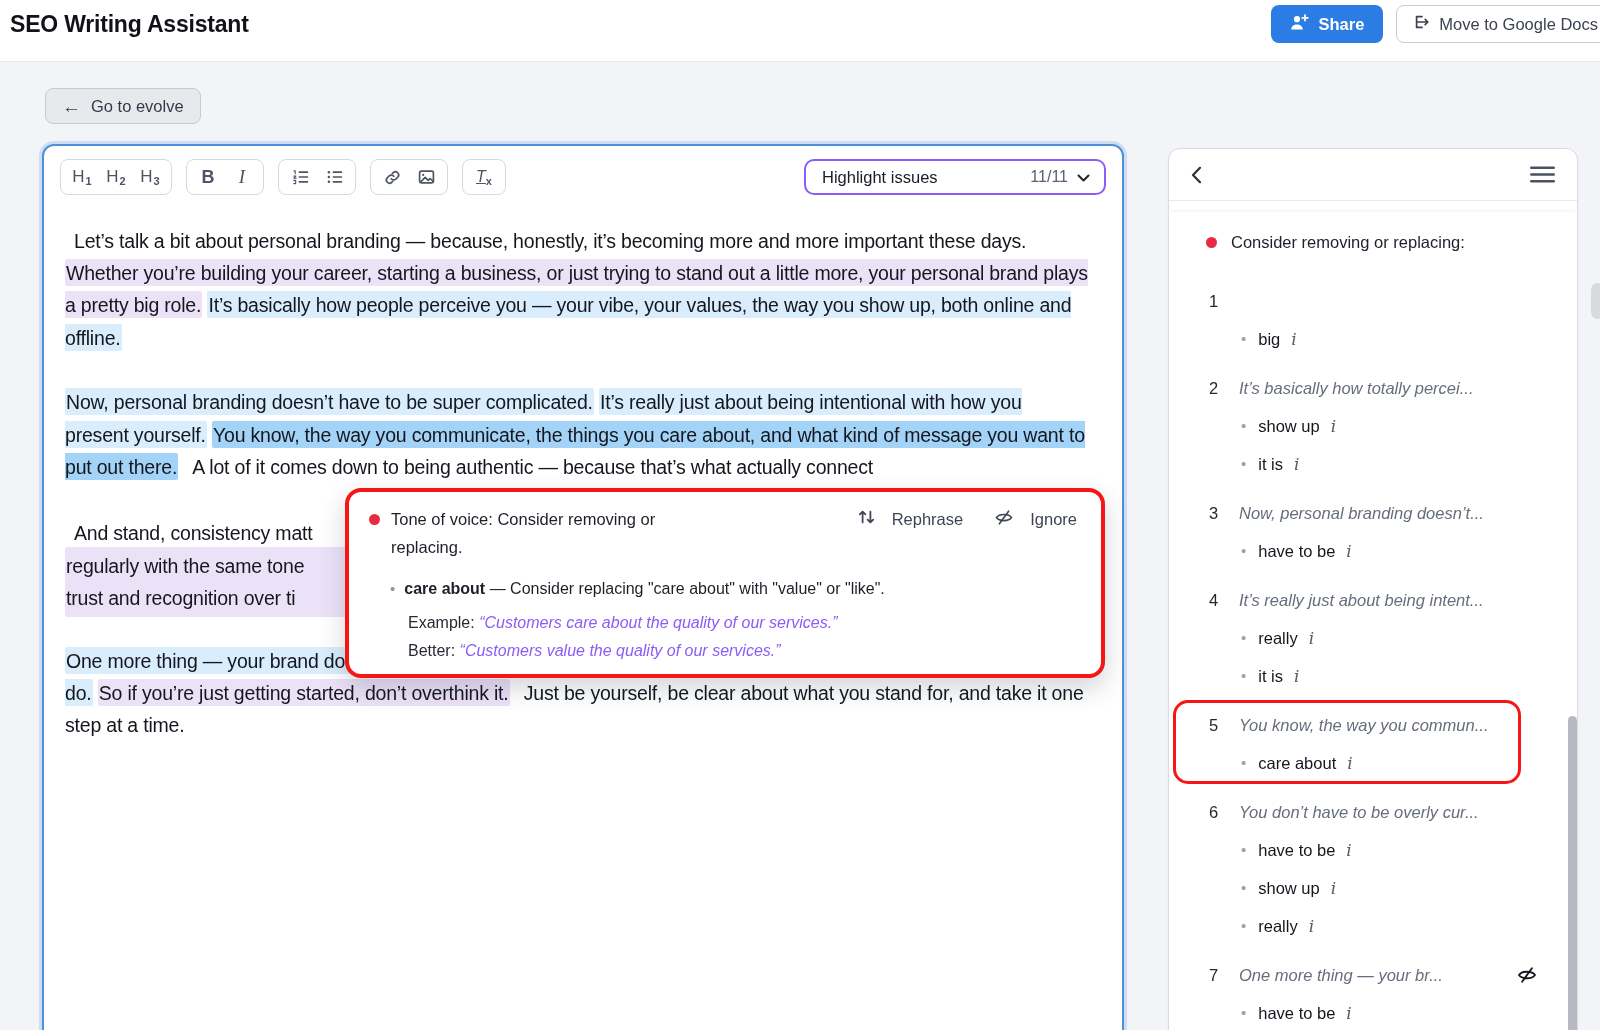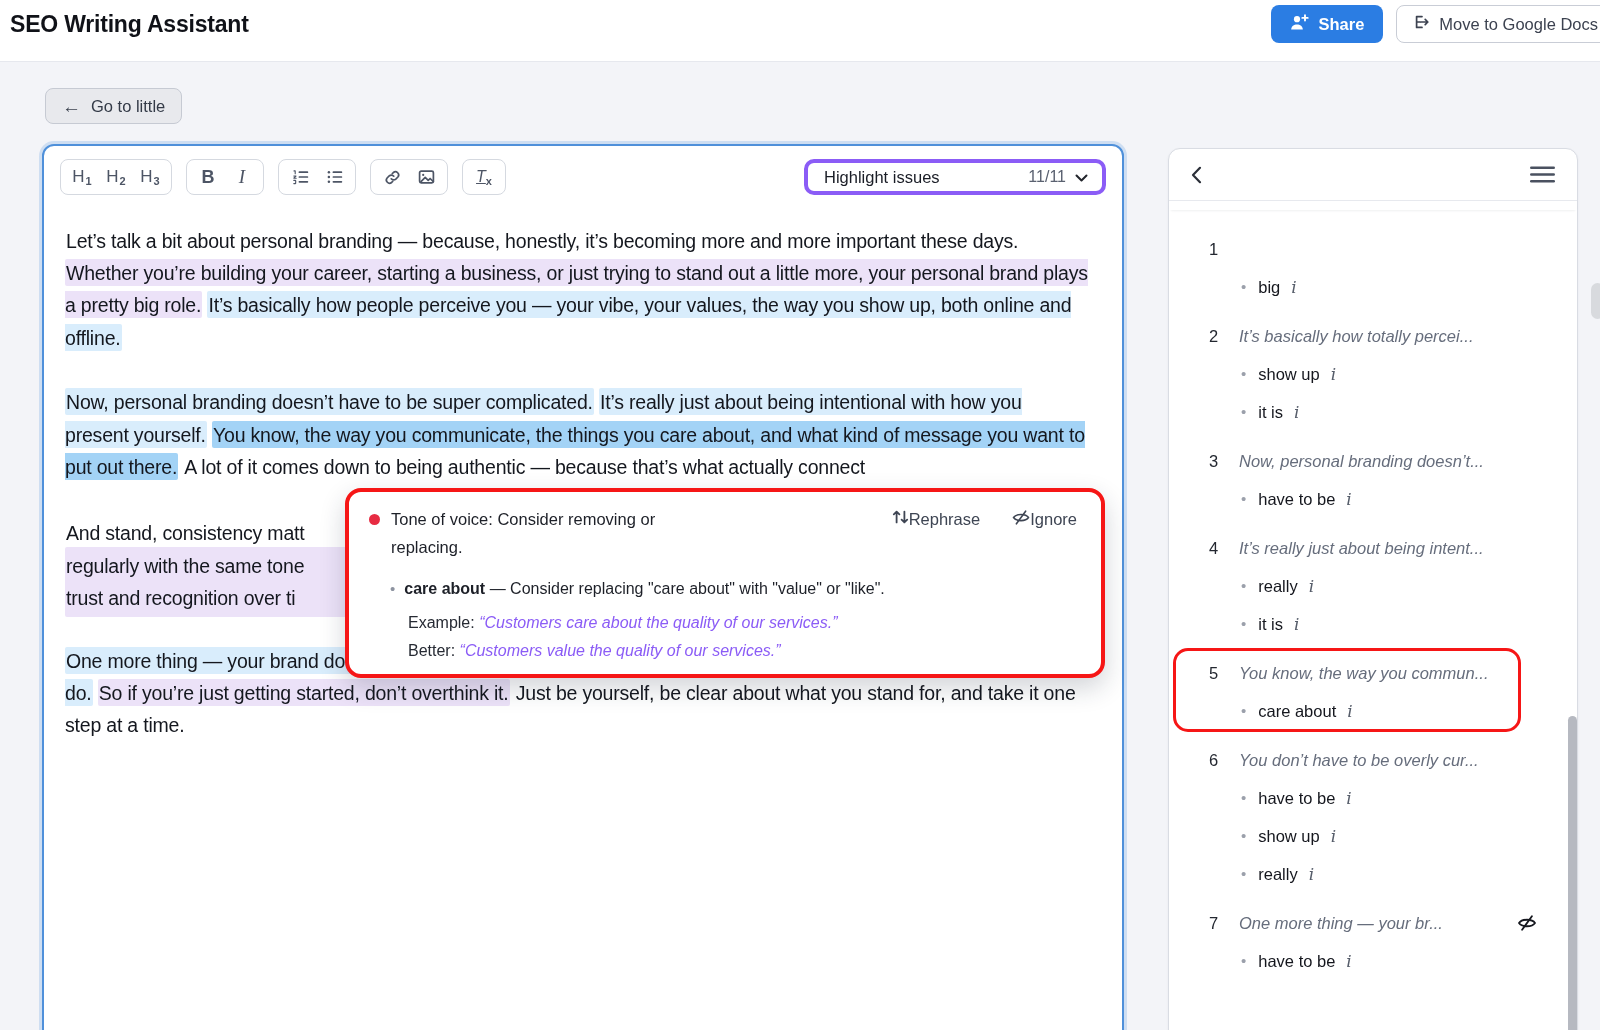--- a/index.html
+++ b/index.html
@@ -39,48 +39,48 @@
             margin-right:14px; padding:0 4px; }
   .tbtn { display:inline-flex; align-items:center; justify-content:center; min-width:34px; height:28px;
           padding:0 3px; color:#4d5565; cursor:pointer; border-radius:5px; font-size:17px; }
   .tbtn .sub { font-size:11px; font-weight:700; margin-left:1px; margin-top:7px; }
   .tbtn.bold { font-weight:700; font-size:18px; }
   .tbtn.italic { font-family:"Liberation Serif", serif; font-style:italic; font-size:19px; }
   .tbtn.clearfmt .t { font-style:italic; text-decoration:underline; font-size:16px; }
   .tbtn.clearfmt .x { font-size:11px; font-weight:700; margin-top:7px; }
   .tbtn svg { display:block; }
   .hl-pill {
-    margin-left:auto; width:302px; height:36px; border:4px solid #8b5cf6; border-radius:10px;
+    margin-left:auto; width:302px; height:36px; border:2px solid #8b5cf6; border-radius:10px;
     display:flex; align-items:center; padding:0 14px 0 16px; cursor:pointer; background:#fff;
   }
   .hl-pill .lab { font-size:16.5px; color:#1a1d26; }
   .hl-pill .cnt { margin-left:auto; font-size:16px; color:#5a6170; }
   .hl-pill svg { margin-left:9px; }
   
   .doc { padding:29px 32px 0 21px; font-size:19.5px; line-height:32.4px; color:#14171e; letter-spacing:-0.2px; }
   .para + .para { margin-top:32px; }
   .doc span { padding:2.5px 1px; border-radius:2px; }
-  .hl-none   { background:transparent; }
+  .hl-none   { background:transparent;margin-left:8px; }
   .hl-purple { background:var(--highlight-purple,#ece2f8); }
   .hl-blue   { background:var(--highlight-blue,#d9edfc); }
   .hl-active { background:var(--highlight-active,#a3d3f6); }
   .frag .line { height:32.4px; }
   .frag .line > span { display:inline-block; }
   
   .popup {
     position:absolute; left:345px; top:488px; width:760px; height:190px;
     background:#fff; border:4px solid var(--annotation-red,#f61616); border-radius:16px;
     box-shadow:0 10px 26px rgba(30,40,60,.20); z-index:5; padding:13px 24px 0 20px;
   }
   .pop-head { display:flex; align-items:flex-start; }
   .pop-dot { width:11px; height:11px; border-radius:50%; background:var(--issue-red,#e72b42); margin:9px 11px 0 0; flex:none; }
   .pop-title { max-width:330px; font-size:16.5px; line-height:28px; color:#1d2028; }
   .pop-title b { font-weight:400; }
   .pop-actions { margin-left:auto; display:flex; gap:32px; margin-top:2px; }
-  .pop-link { display:inline-flex; align-items:center; gap:0; font-size:16.5px; color:#3e4553; cursor:pointer; line-height:24px; }
+  .pop-link { display:inline-flex; align-items:center; gap:17px; font-size:16.5px; color:#3e4553; cursor:pointer; line-height:24px; }
   .pop-term-row { margin:15px 0 0 21px; font-size:16px; line-height:26px; color:#1d2028; display:flex; }
   .pop-term-row .bullet { color:#8d93a0; margin-right:9px; font-size:15px; }
   .pop-term-row b { font-weight:700; }
   .pop-ex { margin:7px 0 0 39px; font-size:16px; line-height:27.5px; color:#262a33; }
   .pop-ex .q { font-style:italic; color:#8b5cf6; }
   
   .sidebar {
     position:absolute; left:1168px; top:148px; width:410px; height:920px;
     background:#fff; border:1px solid #d9dce3; border-radius:12px;
     box-shadow:0 1px 3px rgba(20,30,50,.05); z-index:1;
@@ -137,21 +137,21 @@
               <path d="M8.2 8h6.6M12.2 5.4 14.8 8l-2.6 2.6"></path>
             </svg>
         </span>
         <span>Move to Google Docs</span>
       </div>
     </div>
   </div>
 
   <div class="btn-back">
     <span class="arrow-left">←</span>
-    <span>Go to little</span>
+    <span>Go to evolve</span>
   </div>
 
   <div class="editor">
     <div class="toolbar">
       <div class="tgroup">
         <span class="tbtn">
             <span>H</span>
             <span class="sub">1</span>
           </span>
         <span class="tbtn">
@@ -269,20 +269,24 @@
       <span class="icon-btn menu" style="color:#4a5160">
         <svg width="25" height="17" viewBox="0 0 25 17">
             <rect y="0.5" width="25" height="2.6" rx="1.3" fill="currentColor"></rect>
             <rect y="7.2" width="25" height="2.6" rx="1.3" fill="currentColor"></rect>
             <rect y="13.9" width="25" height="2.6" rx="1.3" fill="currentColor"></rect>
           </svg>
       </span>
     </div>
     <div class="side-sub"></div>
     <div class="side-content">
+      <div class="s-heading">
+        <span class="dot"></span>
+        <span class="txt">Consider removing or replacing:</span>
+      </div>
       <div>
           <div class="s-item">
             <div class="row1">
               <span class="num">1</span>
             </div>
             <div class="term-row">
               <span class="bullet">•</span>
               <span class="term">big</span>
               <span class="info-i">i</span>
             </div>

